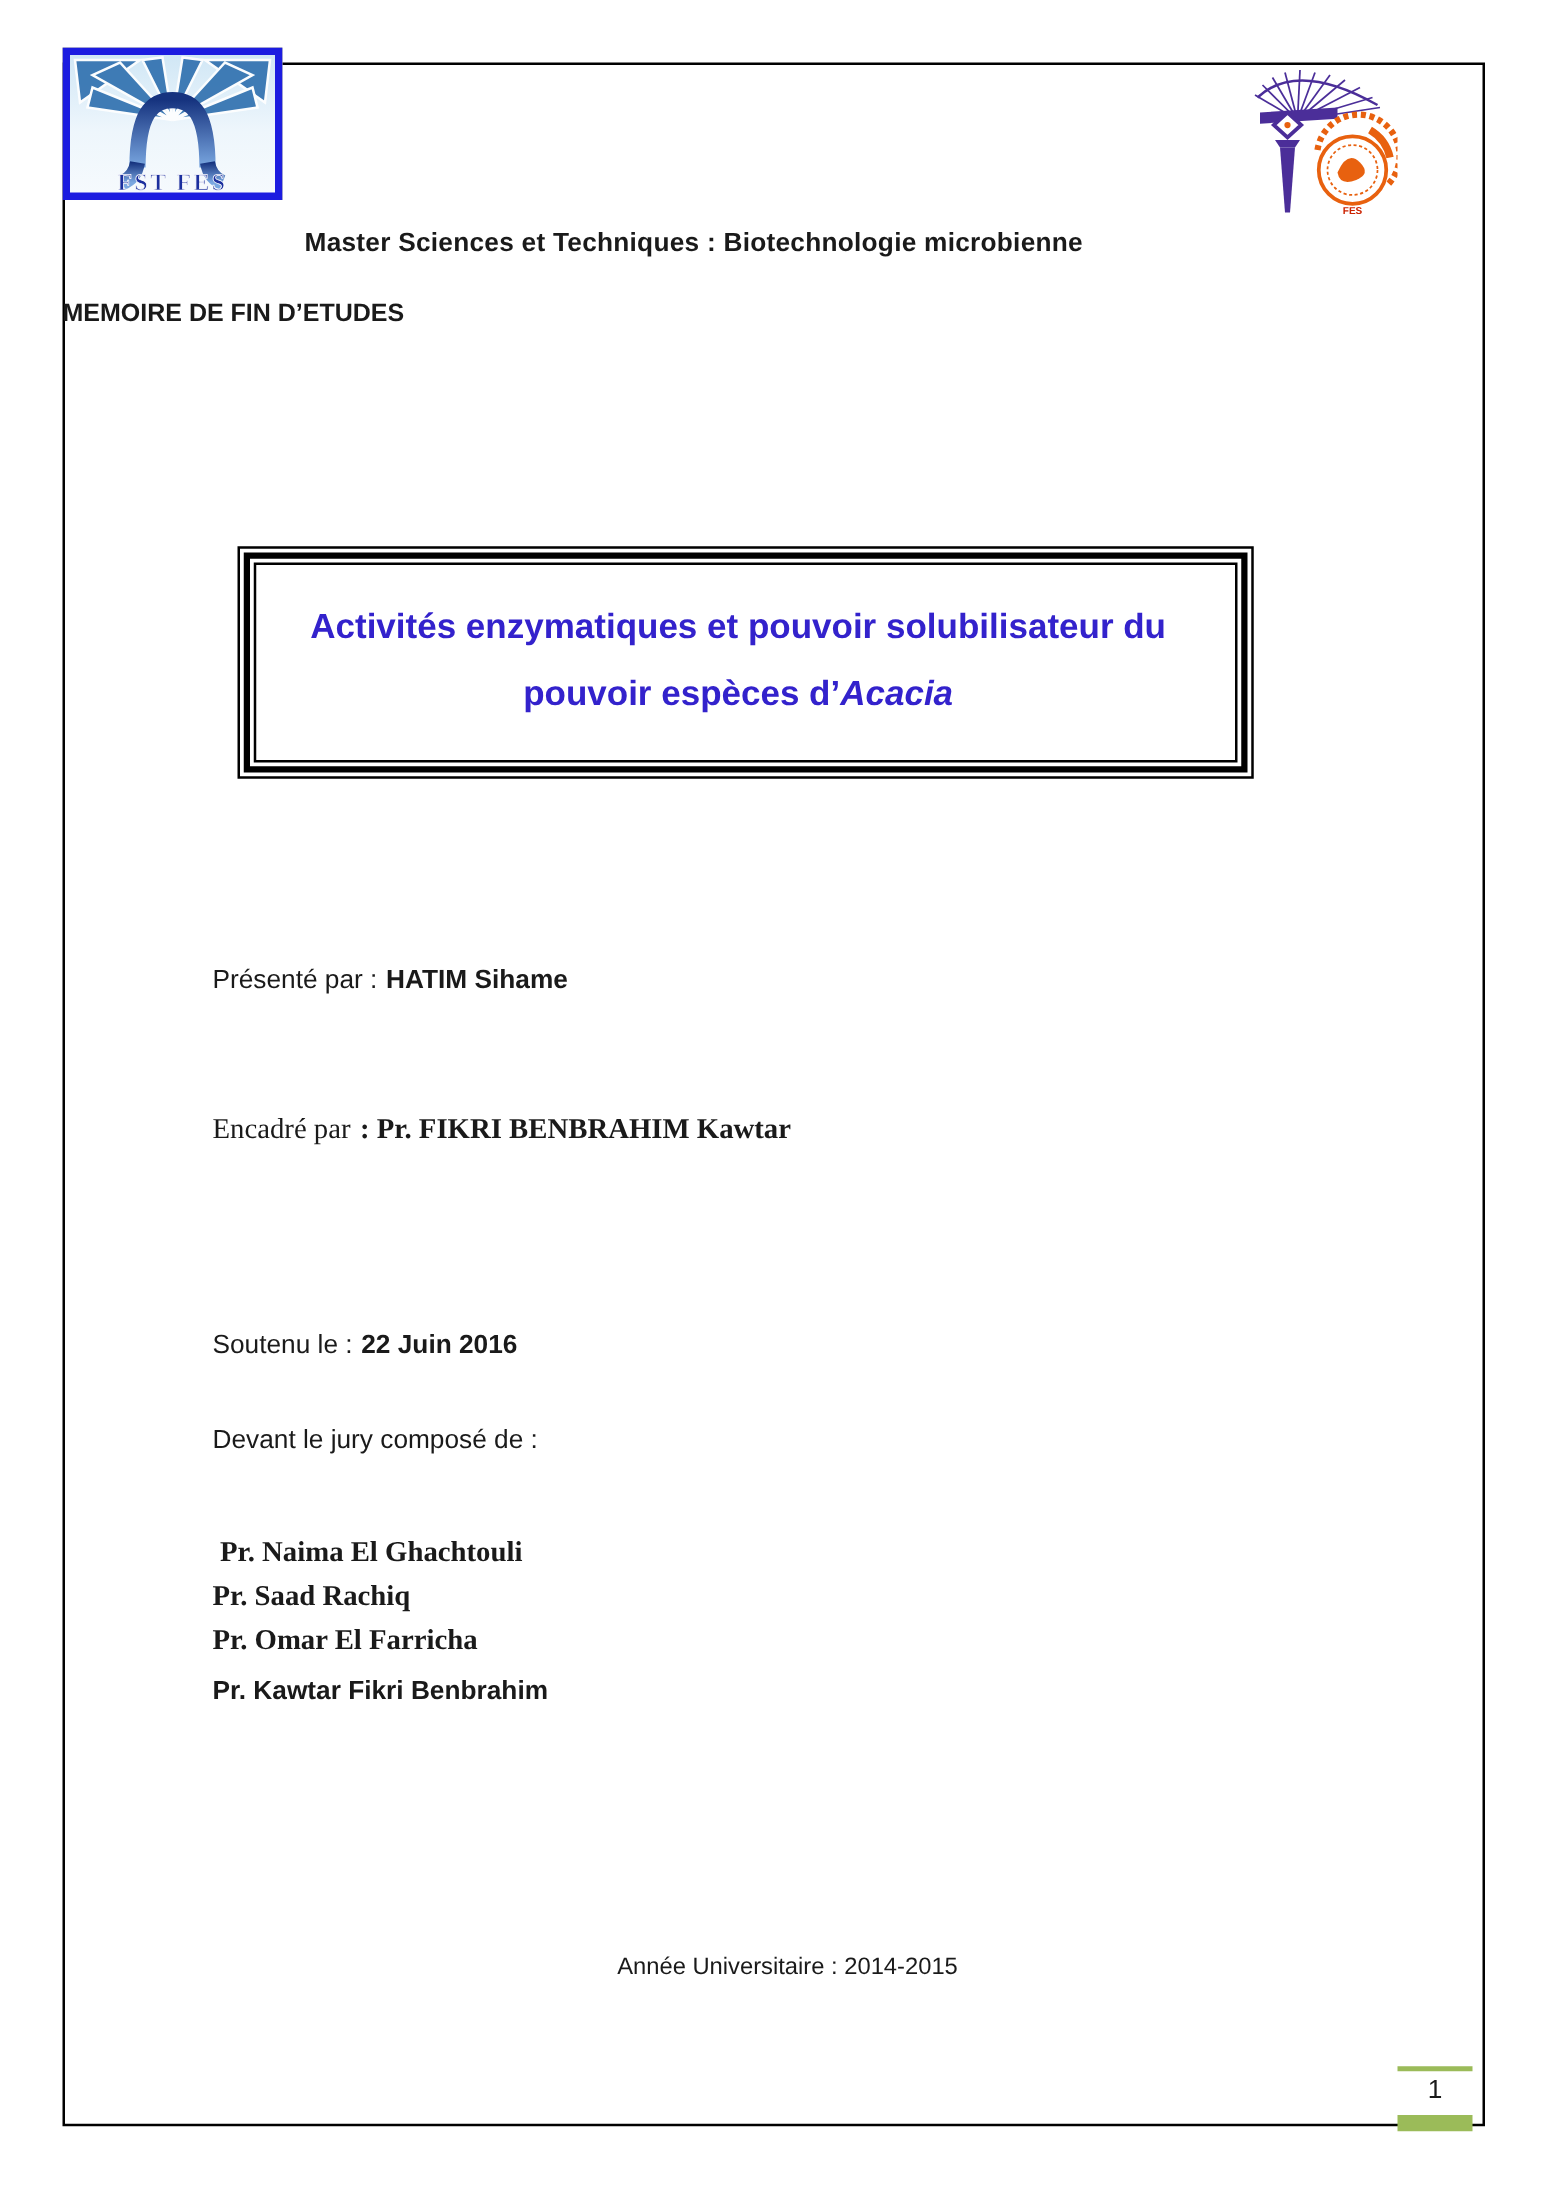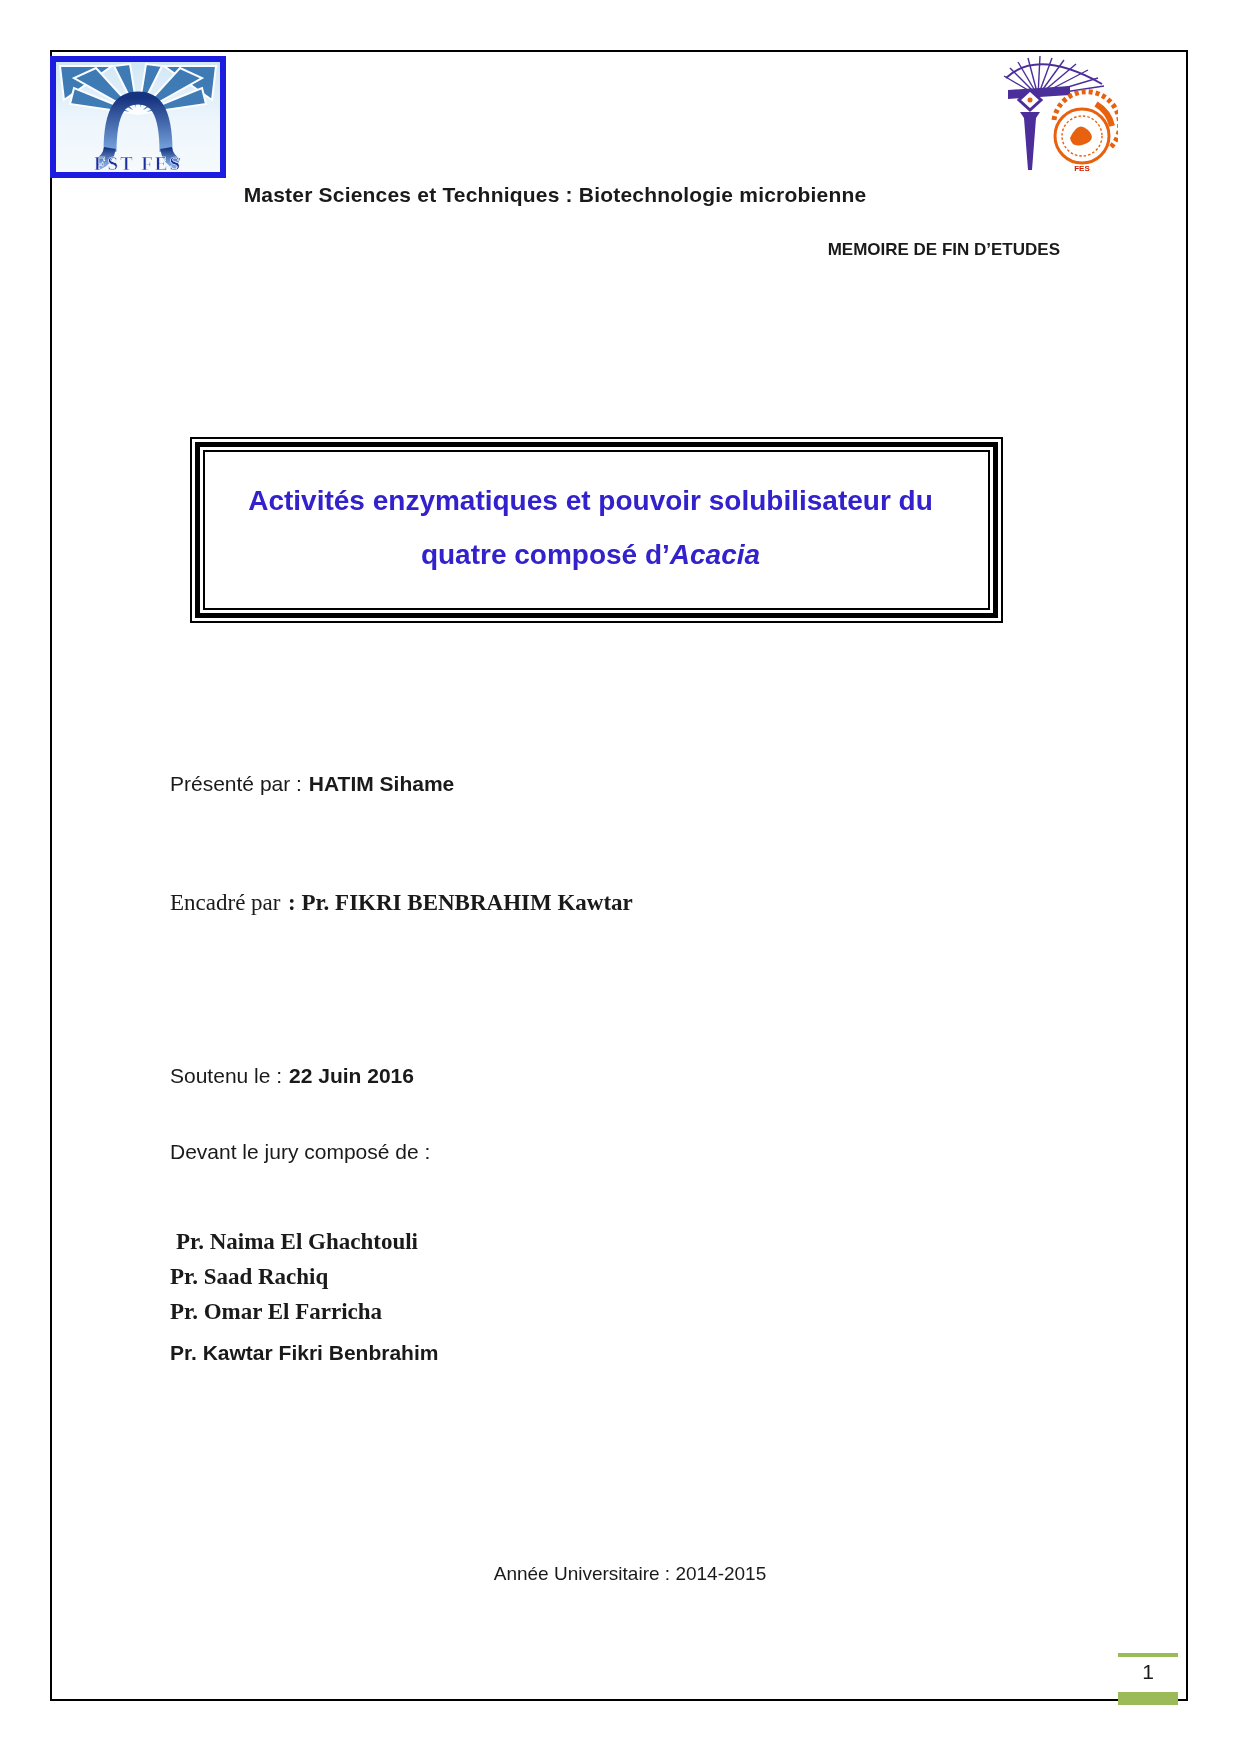--- a/index.html
+++ b/index.html
@@ -8,27 +8,27 @@
     font-family:"Liberation Sans", sans-serif;color:#1a1a1a;
     overflow:hidden;
   }
   .abs{position:absolute;}
   
   .page-border{
     left:50px;top:50px;width:1138px;height:1651px;
     border:2px solid #000;box-sizing:border-box;z-index:0;
   }
   
-  .logo-fst{left:50px;top:56px;width:176px;height:122px;z-index:2;}
+  .logo-fst{left:50px;top:38px;width:176px;height:122px;z-index:2;}
   .emblem{left:1000px;top:56px;width:118px;height:118px;z-index:2;}
   
   .program{left:50px;top:183px;width:1010px;text-align:center;
     font-size:21px;font-weight:bold;letter-spacing:.2px;}
-  .memoire{left:50px;top:240px;width:1010px;text-align:right;
-    font-size:17px;font-weight:bold;}
+  .memoire{left:50px;top:240px;width:1010px;text-align:left;
+    font-size:20px;font-weight:bold;}
   
   .title-box{left:190px;top:437px;width:813px;box-sizing:border-box;
     border:2px solid #000;padding:3px;background:#fff;z-index:1;}
   .title-box-mid{border:5px solid #000;padding:3px;}
   .title-box-inner{border:2px solid #000;padding:22px 20px 26px 8px;}
   .title-text{
     text-align:center;font-size:28px;font-weight:bold;line-height:54px;
     color:#3322CC;
   }
   .title-text .it{font-style:italic;}
@@ -128,21 +128,21 @@
 </div>
 
 <div class="abs program">Master Sciences et Techniques : Biotechnologie microbienne</div>
 <div class="abs memoire">MEMOIRE DE FIN D’ETUDES</div>
 
 <div class="abs title-box">
   <div class="title-box-mid">
     <div class="title-box-inner">
       <div class="title-text">
         <div>Activités enzymatiques et pouvoir solubilisateur du</div>
-        <div><span>quatre composé d’</span><span class="it">Acacia</span></div>
+        <div><span>pouvoir espèces d’</span><span class="it">Acacia</span></div>
       </div>
     </div>
   </div>
 </div>
 
 <div class="abs line presented">
   <span>Présenté par :</span><span class="bold gap">HATIM Sihame</span>
 </div>
 
 <div class="abs line supervised">

